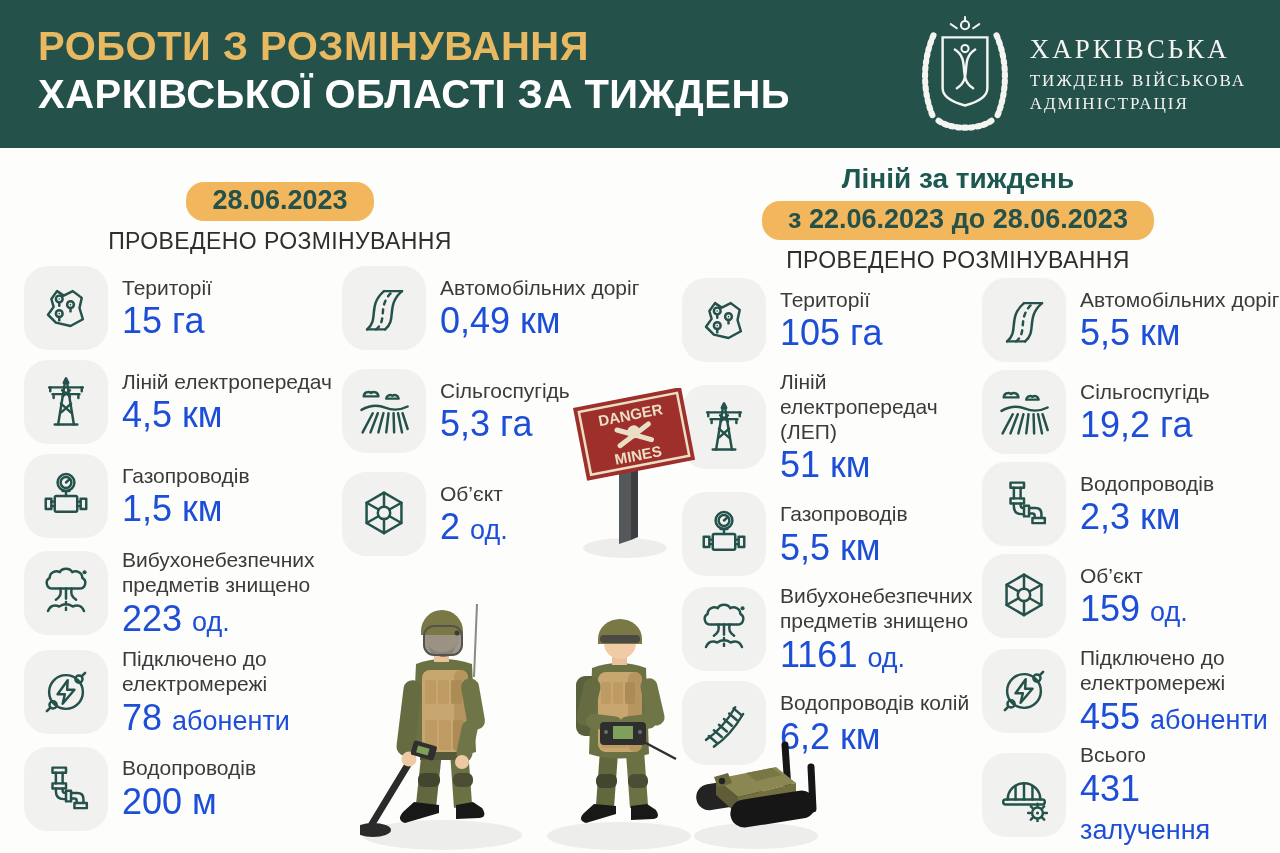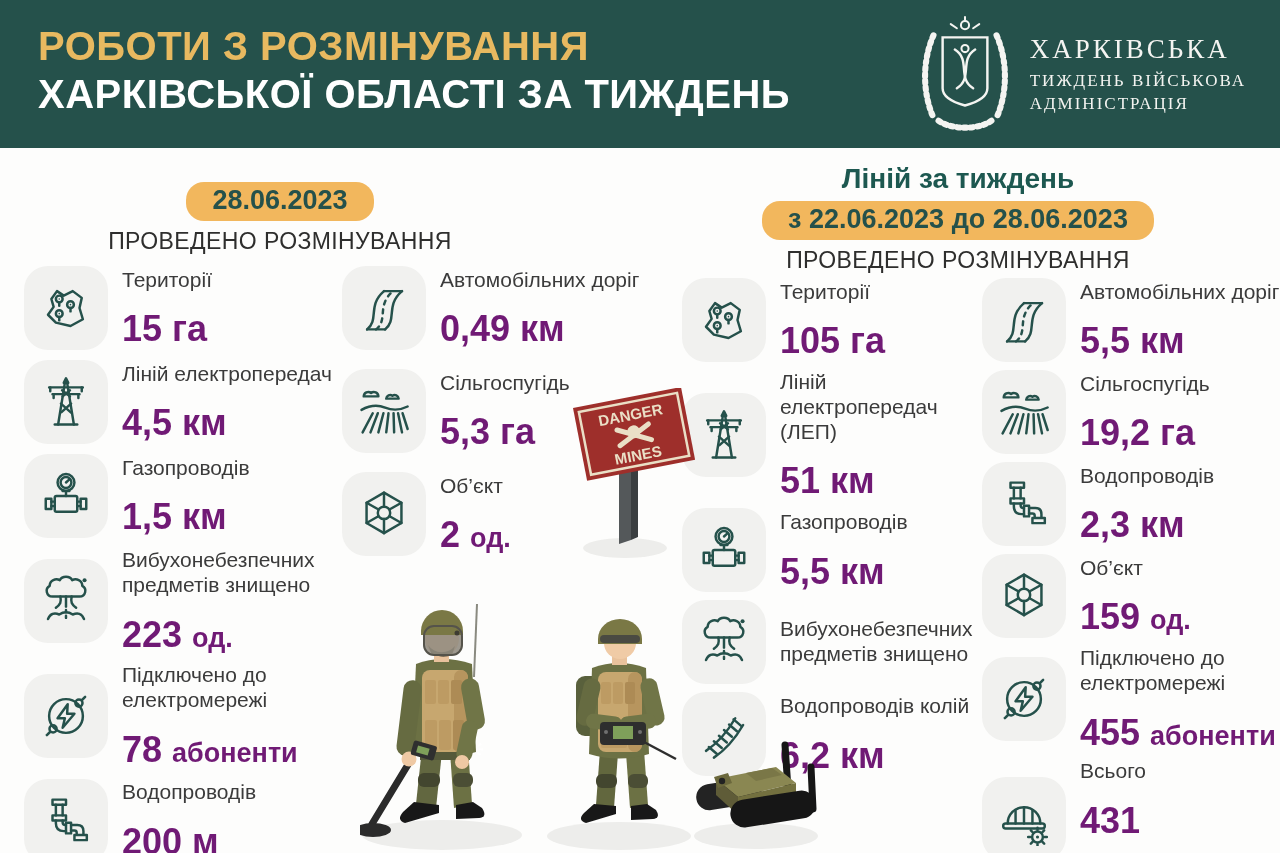--- a/index.html
+++ b/index.html
@@ -32,21 +32,21 @@
   .weekly-col1{left:682px;top:278px;width:300px;}
   .weekly-col2{left:982px;top:278px;width:298px;}
   .stat{display:flex;align-items:center;gap:14px;margin-bottom:10px;min-height:84px;}
   .daily-col2 .stat{margin-bottom:19px;}
   .weekly-col1 .stat,.weekly-col2 .stat{margin-bottom:8px;}
   .tile{flex:0 0 84px;width:84px;height:84px;border-radius:24px;background:#F1F1EF;
         display:flex;align-items:center;justify-content:center;}
   .icon-svg{stroke:#25514B;fill:none;stroke-width:2.2;stroke-linecap:round;stroke-linejoin:round;}
   .stat-text{flex:1;}
   .stat-label{font-size:21px;line-height:1.18;color:#3B3B3B;}
-  .stat-value{margin-top:18px;font-weight:bold;color:#701a75;font-size:36px;line-height:1.05;}
+  .stat-value{margin-top:2px;font-weight:normal;color:#1d4ed8;font-size:36px;line-height:1.05;}
   .stat-value .unit.small{font-size:27px;}
 
   
   .illus{position:absolute;}
   .sign{left:563px;top:388px;}
   .deminerA{left:360px;top:552px;}
   .deminerB{left:534px;top:558px;}
   .robot{left:688px;top:733px;}
 </style>
 </head>
@@ -323,20 +323,21 @@
     </div>
   </div>
       <div class="stat">
     <div class="tile">
       <svg class="icon-svg" width="54" height="54" aria-hidden="true">
             <use href="#explosion-icon"></use>
           </svg>
     </div>
     <div class="stat-text">
       <div class="stat-label">Вибухонебезпечних предметів знищено</div>
+      <div class="stat-value"><span class="num">1161</span> <span class="unit small">од.</span></div>
     </div>
   </div>
       <div class="stat">
     <div class="tile">
       <svg class="icon-svg" width="54" height="54" aria-hidden="true">
             <use href="#railway-icon"></use>
           </svg>
     </div>
     <div class="stat-text">
       <div class="stat-label">Водопроводів колій</div>

